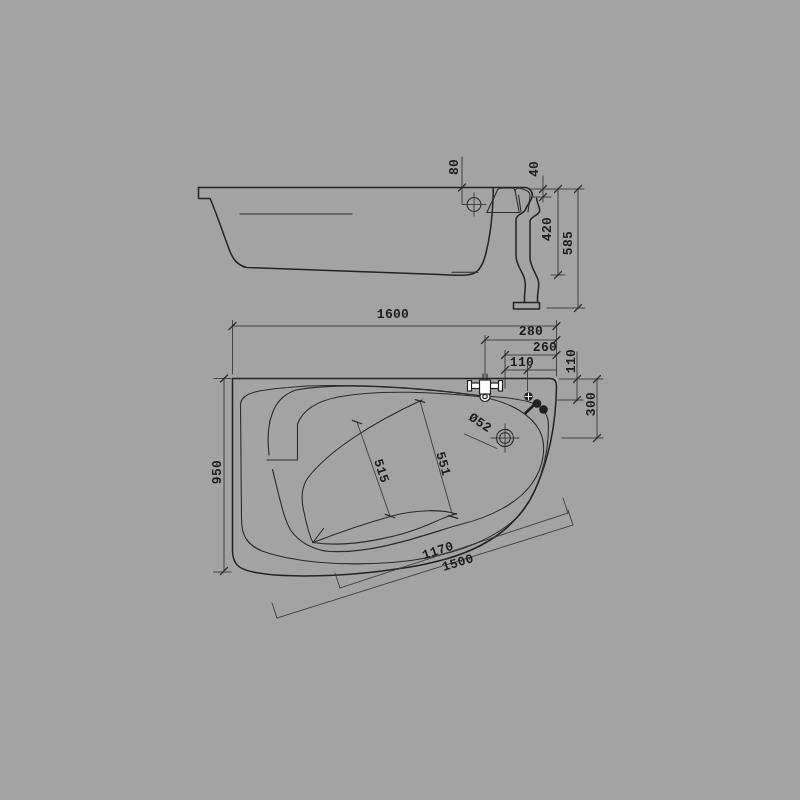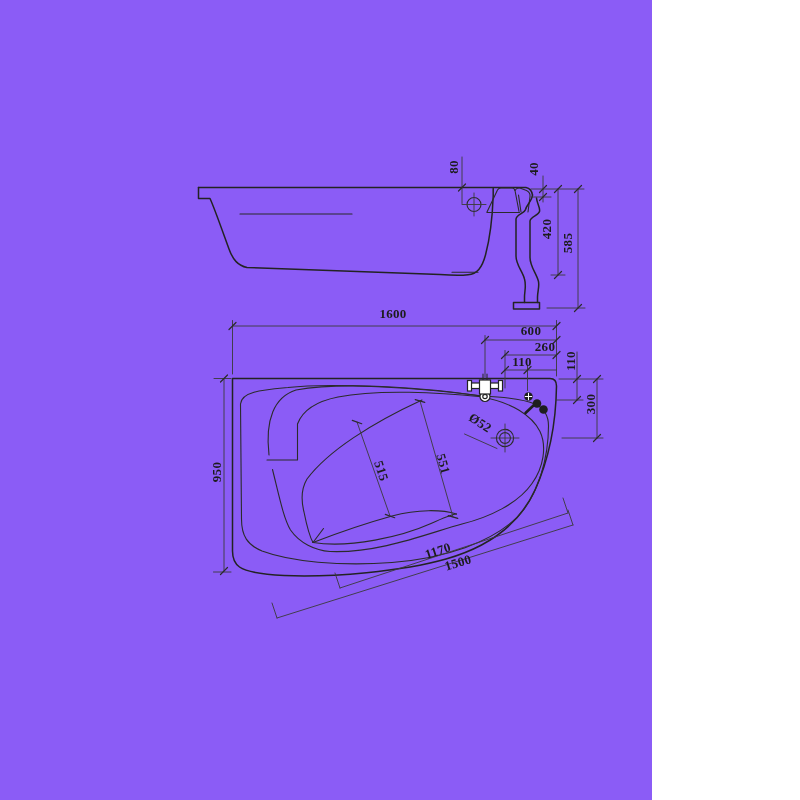--- a/index.html
+++ b/index.html
@@ -1,18 +1,18 @@
 <!DOCTYPE html>
 <html><head>
 <meta charset="utf-8">
 <style>
   html,body{margin:0;padding:0;background:#ffffff;}
   #canvas{
-    position:relative;width:652px;height:800px;background:#8b5cf6;overflow:hidden;
-    font-family:Liberation Serif, serif;
+    position:relative;width:800px;height:800px;background:#a3a3a3;overflow:hidden;
+    font-family:Liberation Mono, monospace;
   }
   #linework{position:absolute;left:0;top:0;}
   .lbl{
     position:absolute;
     font-size:13px;font-weight:700;color:#1c1c1c;
     white-space:nowrap;letter-spacing:0.3px;
     transform:translate(-50%,-50%);
   }
   .r-90{transform:translate(-50%,-50%) rotate(-90deg);}
   .r33{transform:translate(-50%,-50%) rotate(33deg);}
@@ -181,21 +181,21 @@
       <path class="dim" d="M 277,618 L 573,525 M 277,618 L 272,603 M 573,525 L 568,510"></path>
     </g>
   </svg>
 
   <span class="lbl r-90" style="left:454px;top:167px;">80</span>
   <span class="lbl r-90" style="left:534px;top:169px;">40</span>
   <span class="lbl r-90" style="left:547px;top:229px;">420</span>
   <span class="lbl r-90" style="left:568px;top:243px;">585</span>
 
   <span class="lbl" style="left:393px;top:314px;">1600</span>
-  <span class="lbl" style="left:531px;top:331px;">600</span>
+  <span class="lbl" style="left:531px;top:331px;">280</span>
   <span class="lbl" style="left:537px;top:347px;margin-left:8px;">260</span>
   <span class="lbl" style="left:522px;top:362px;">110</span>
   <span class="lbl r-90" style="left:571px;top:361px;">110</span>
   <span class="lbl r-90" style="left:591px;top:404px;">300</span>
   <span class="lbl r-90" style="left:217px;top:472px;">950</span>
   <span class="lbl r33" style="left:480px;top:423px;">Ø52</span>
   <span class="lbl r72" style="left:381px;top:471px;">515</span>
   <span class="lbl r74" style="left:443px;top:464px;">551</span>
   <span class="lbl rm18" style="left:438px;top:551px;">1170</span>
   <span class="lbl rm17" style="left:458px;top:563px;">1500</span>

